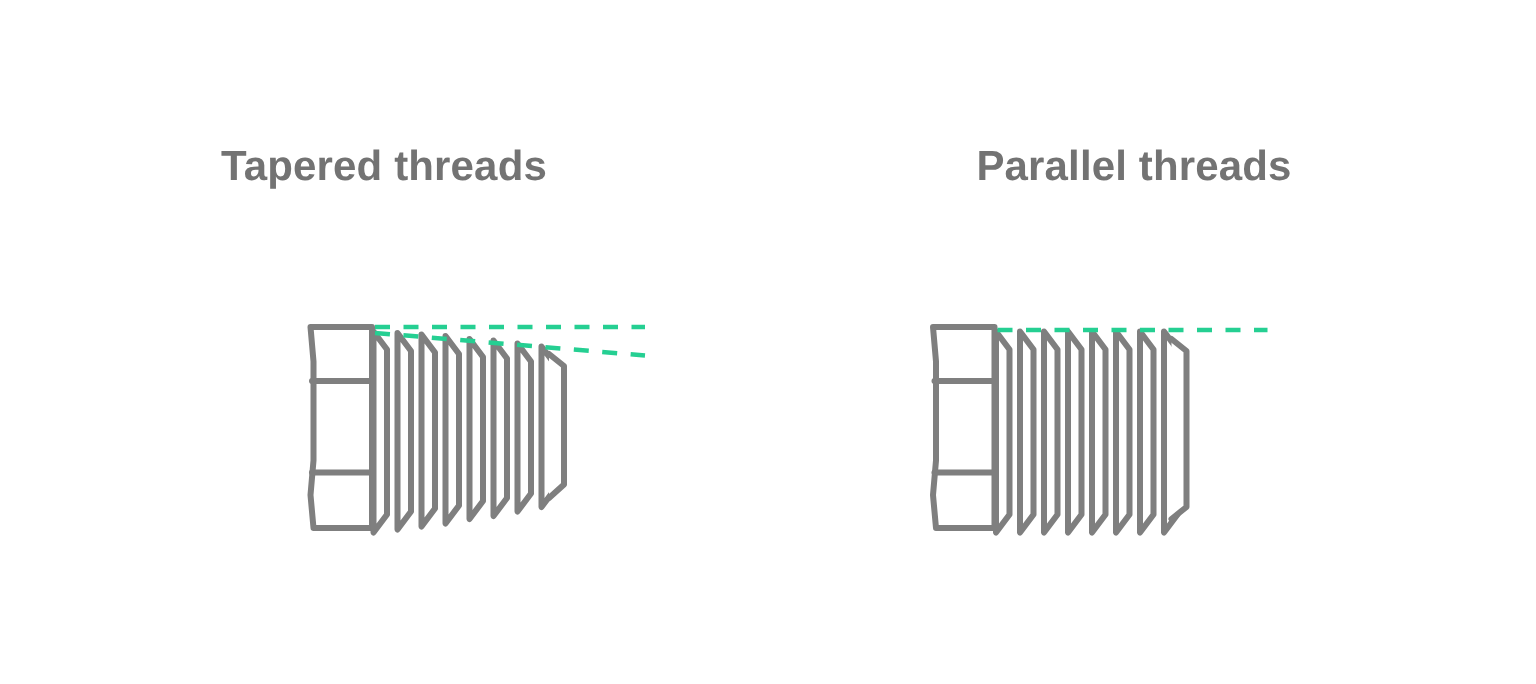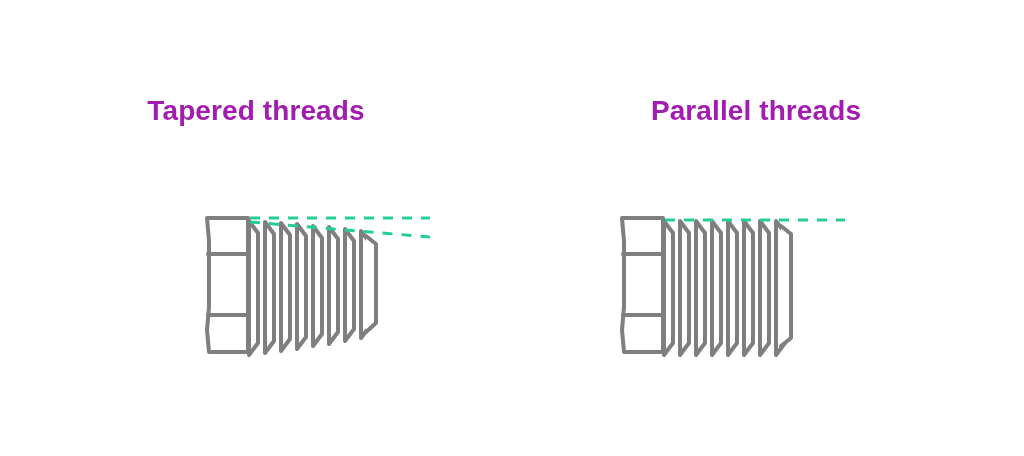--- a/index.html
+++ b/index.html
@@ -30,21 +30,21 @@
 
   .panel-title {
     position: absolute;
     top: 94px;
     left: 0;
     width: 512px;
     text-align: center;
     font-family: "Liberation Sans", sans-serif;
     font-size: 28px;
     font-weight: bold;
-    color: #a21caf;
+    color: #737373;
     letter-spacing: 0.1px;
     line-height: 34px;
     white-space: nowrap;
   }
   #title-tapered { padding-right: 228px; }
   #title-parallel { padding-right: 196px; }
 
   .fig {
     position: absolute;
     top: 196px;

